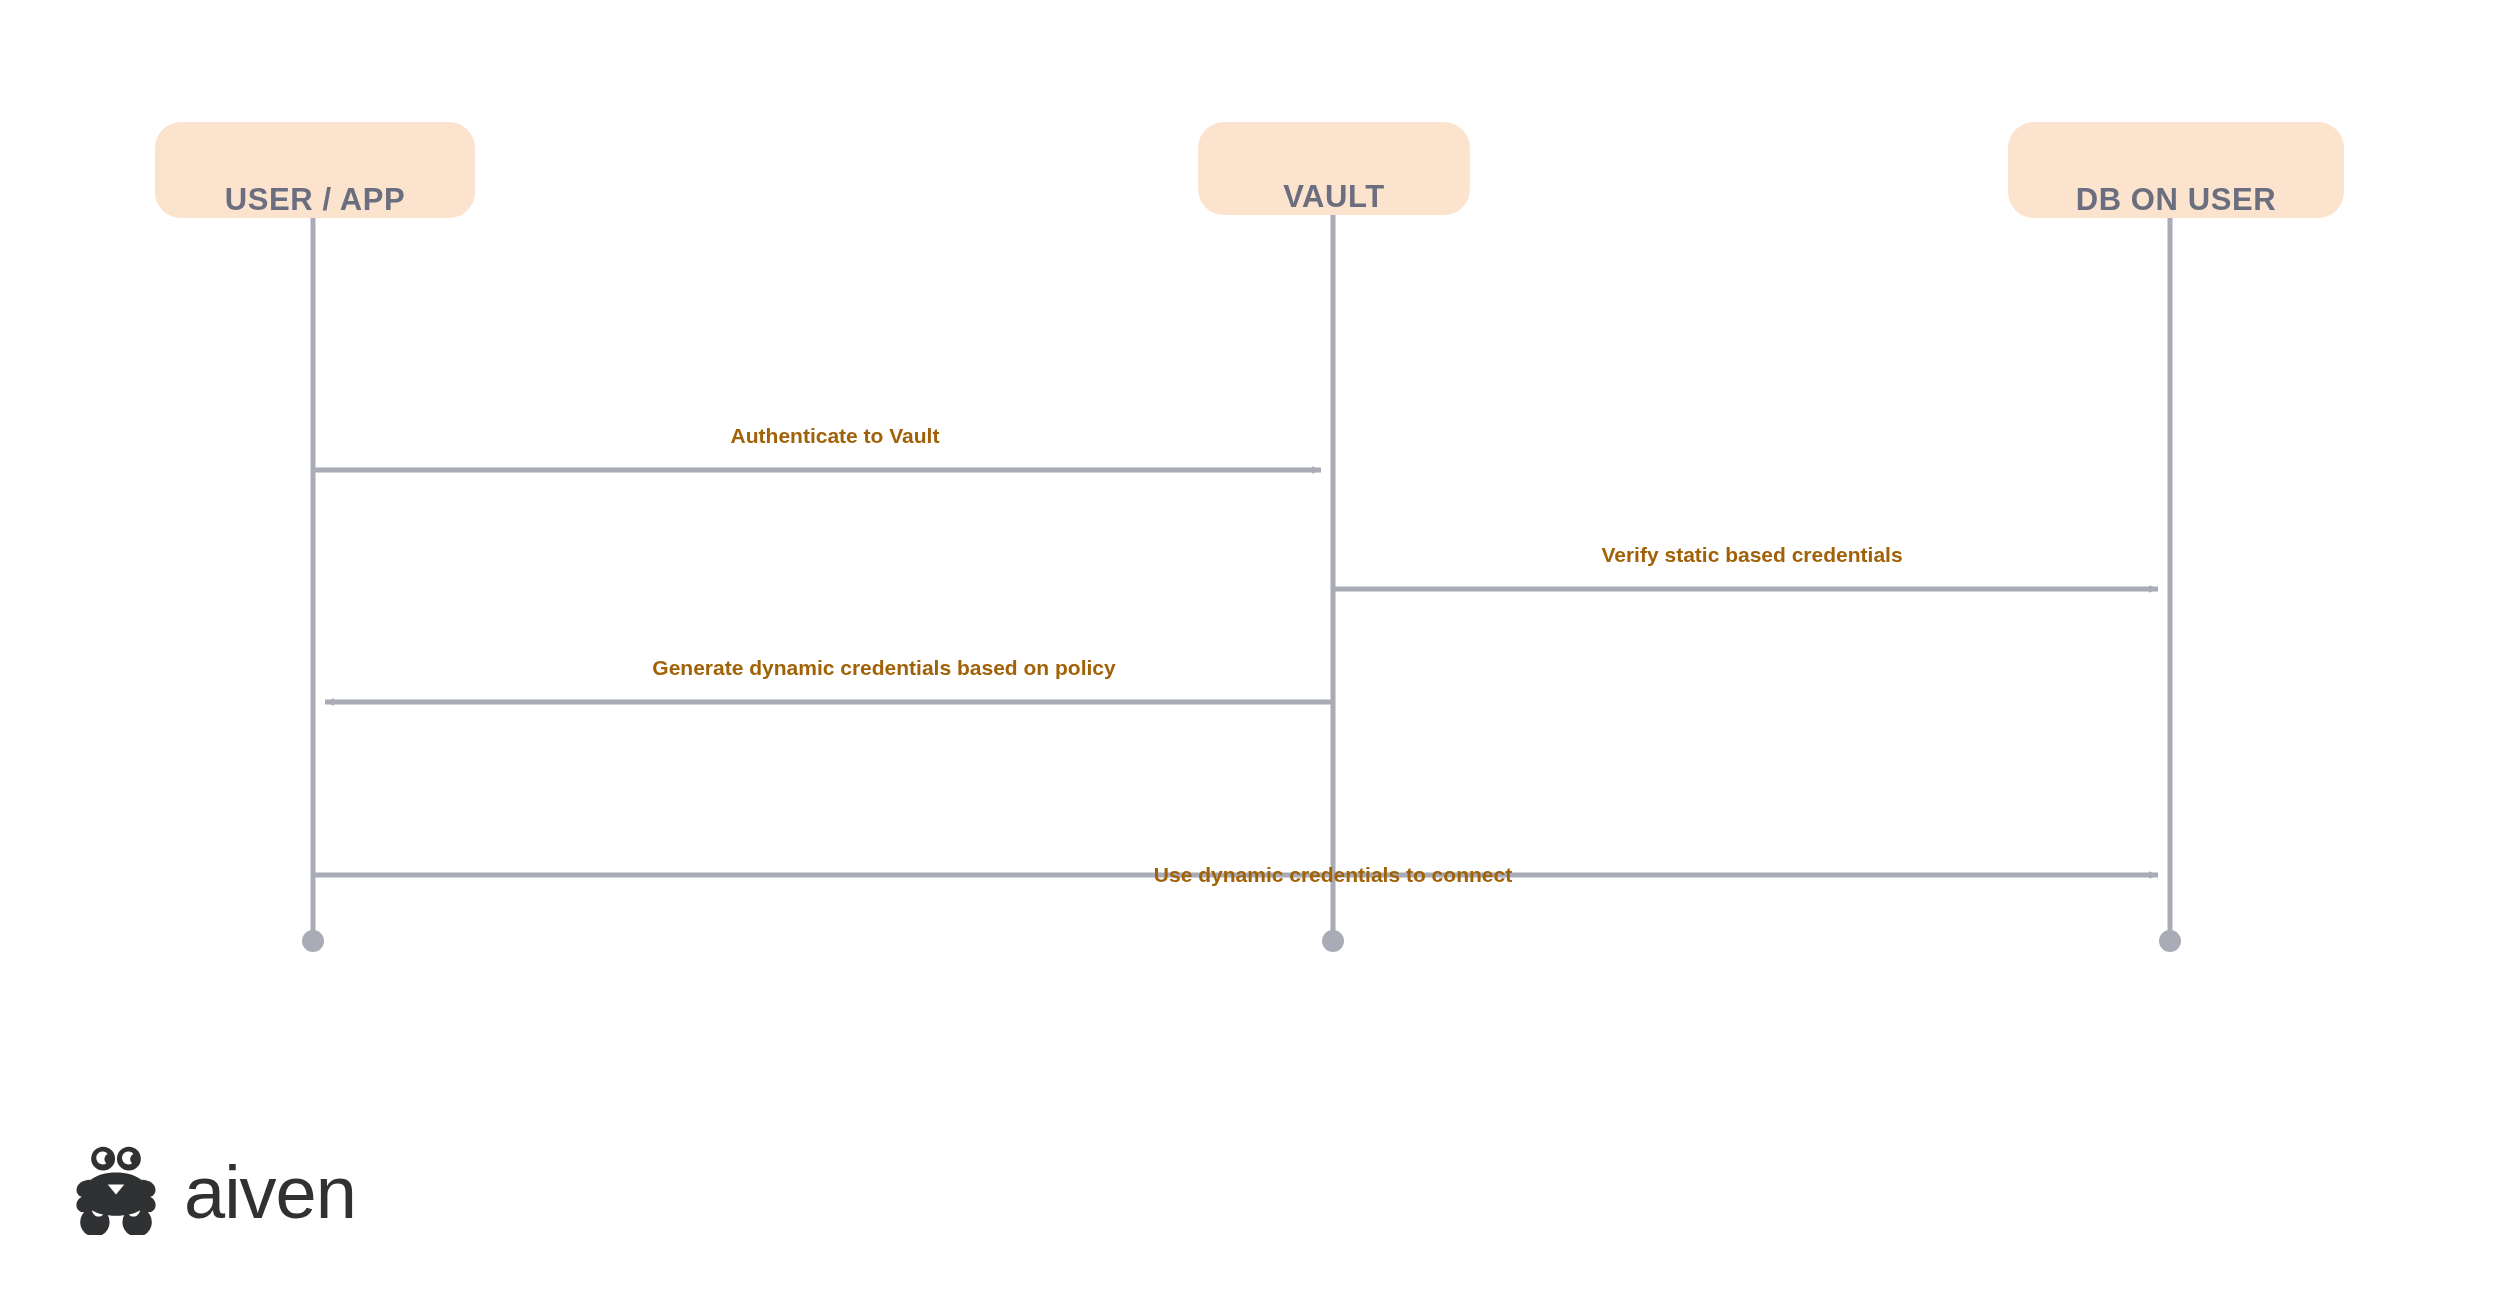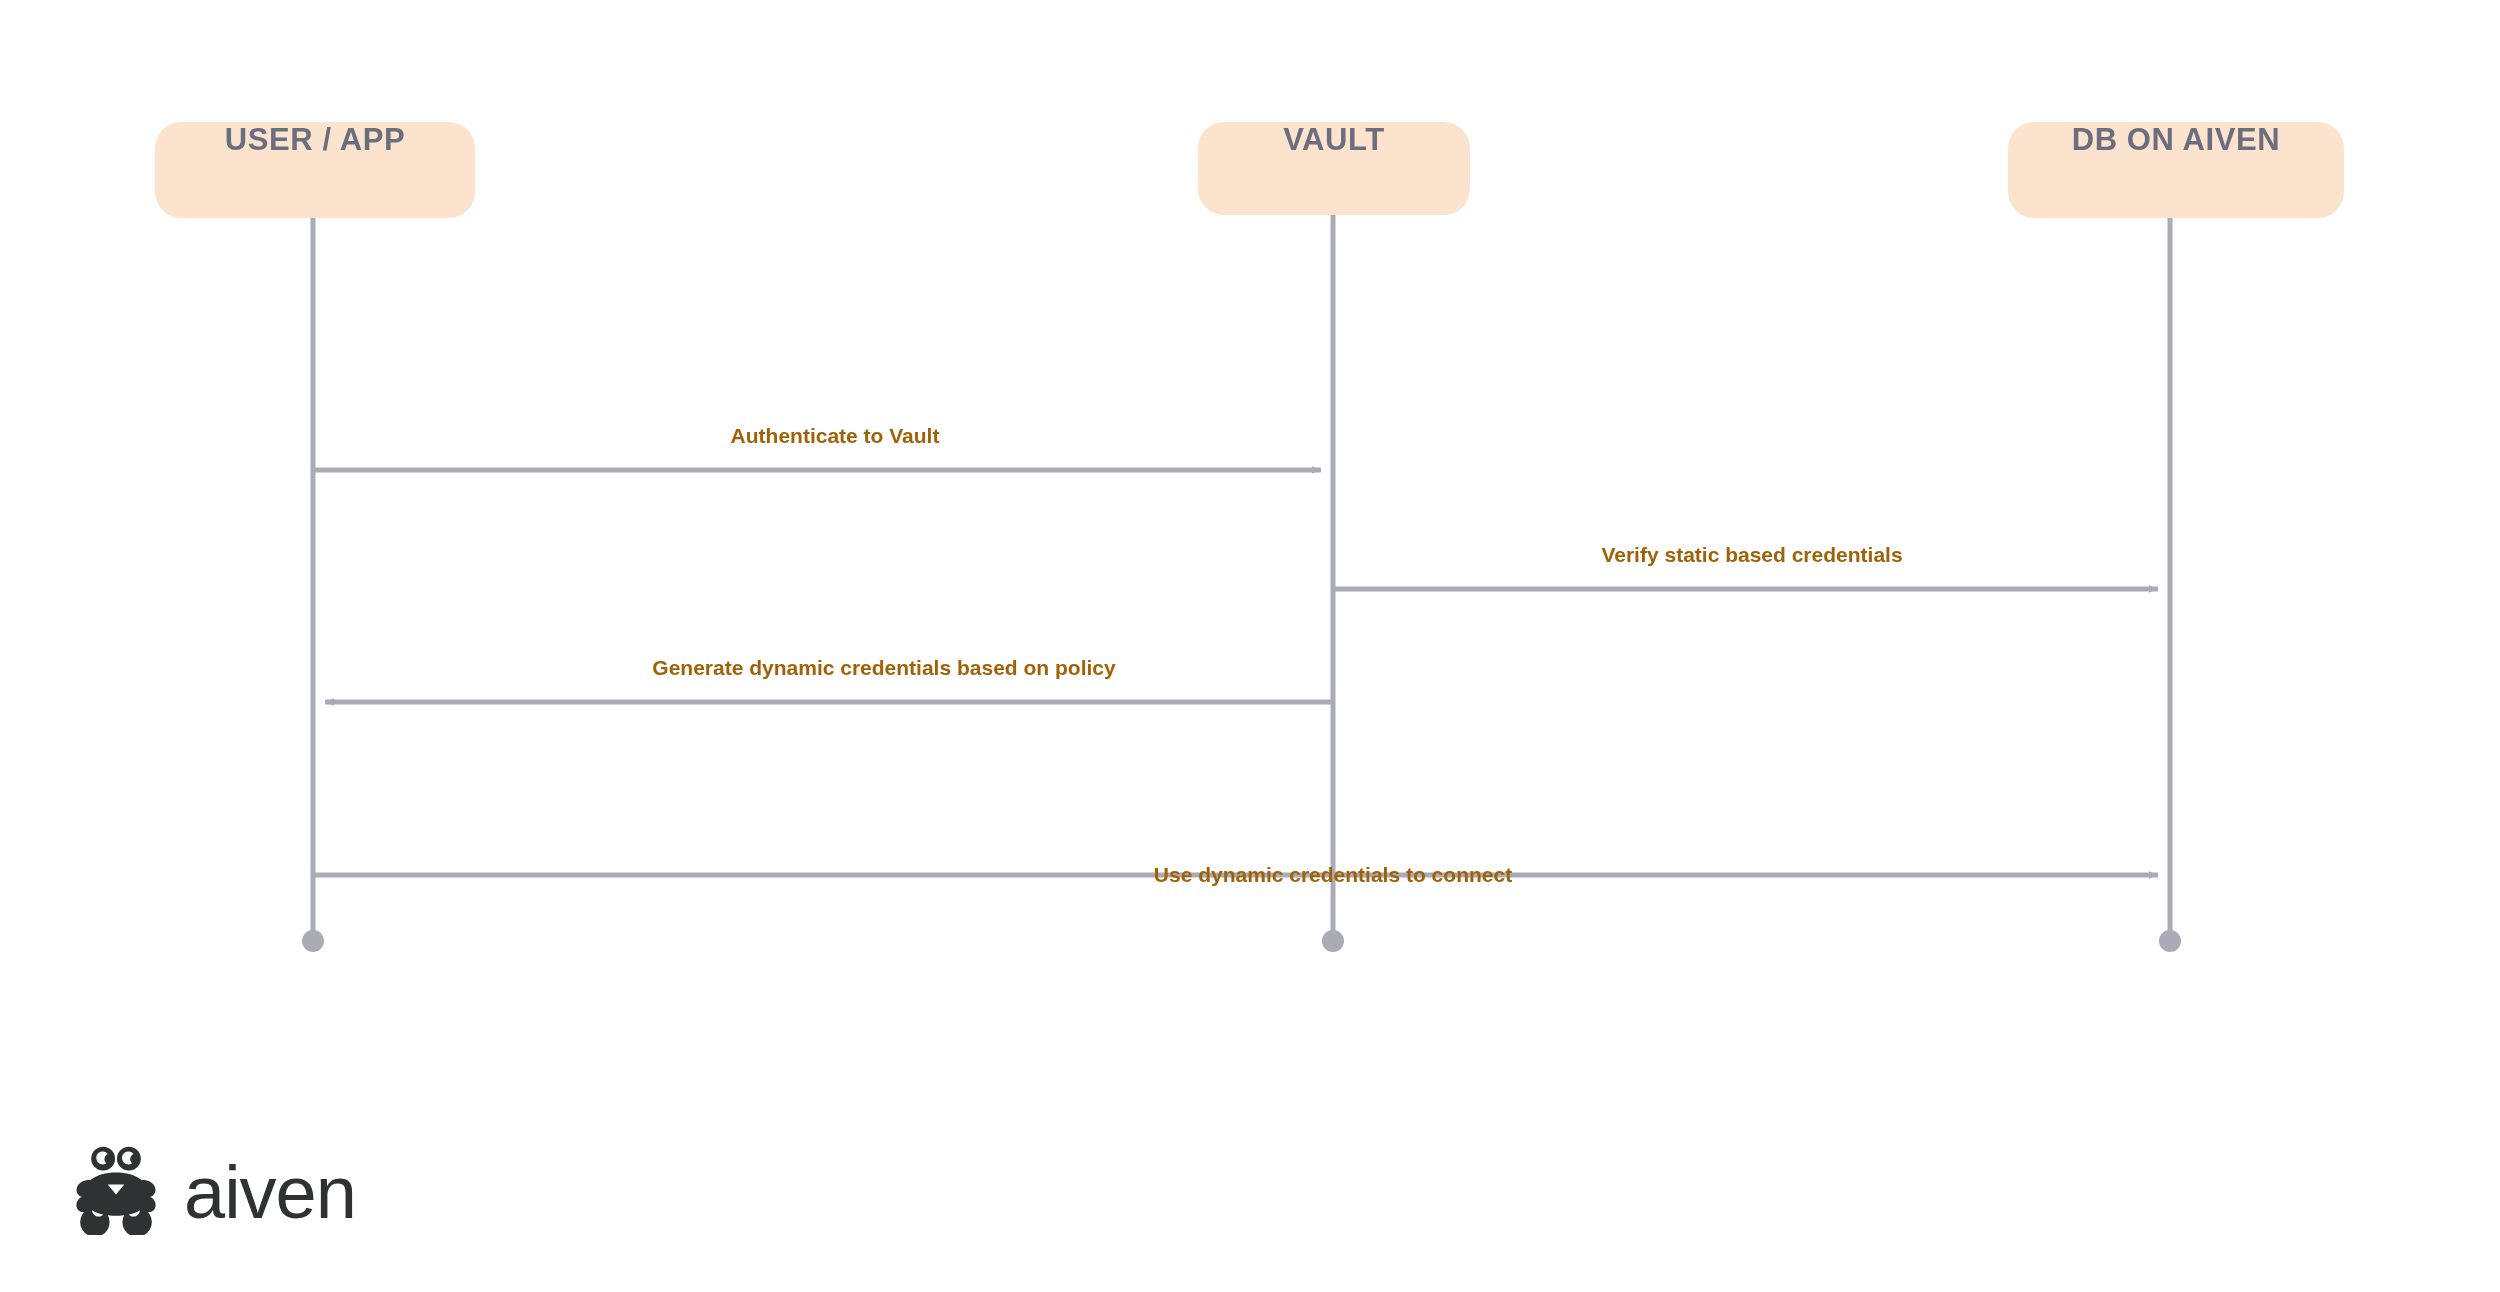--- a/index.html
+++ b/index.html
@@ -17,21 +17,21 @@
   #diagram-canvas {
     position: absolute;
     top: 0;
     left: 0;
     width: 2500px;
     height: 1292px;
   }
   .participant-box {
     position: absolute;
     display: flex;
-    align-items: flex-start;
+    align-items: flex-end;
     justify-content: center;
     background: #FBE3CE;
     border-radius: 26px;
     box-sizing: border-box;
   }
   .participant-label {
     font-family: "Liberation Sans", sans-serif;
     font-weight: bold;
     font-size: 31px;
     letter-spacing: 0.6px;
@@ -104,21 +104,21 @@
 
 <div class="participant-box" style="left:155px; top:218px; width:320px; height:96px; transform:translateY(-96px);">
   <span class="participant-label">USER / APP</span>
 </div>
 
 <div class="participant-box" style="left:1198px; top:218px; width:272px; height:93px; transform:translateY(-96px);">
   <span class="participant-label">VAULT</span>
 </div>
 
 <div class="participant-box" style="left:2008px; top:218px; width:336px; height:96px; transform:translateY(-96px);">
-  <span class="participant-label">DB ON AIVEN</span>
+  <span class="participant-label">DB ON USER</span>
 </div>
 
 <div class="message-label" style="left:835px; top:424px;">Authenticate to Vault</div>
 
 <div class="message-label" style="left:1752px; top:543px;">Verify static based credentials</div>
 
 <div class="message-label" style="left:884px; top:656px;">Generate dynamic credentials based on policy</div>
 
 <div class="message-label" style="left:1333px; top:863px;">Use dynamic credentials to connect</div>
 

